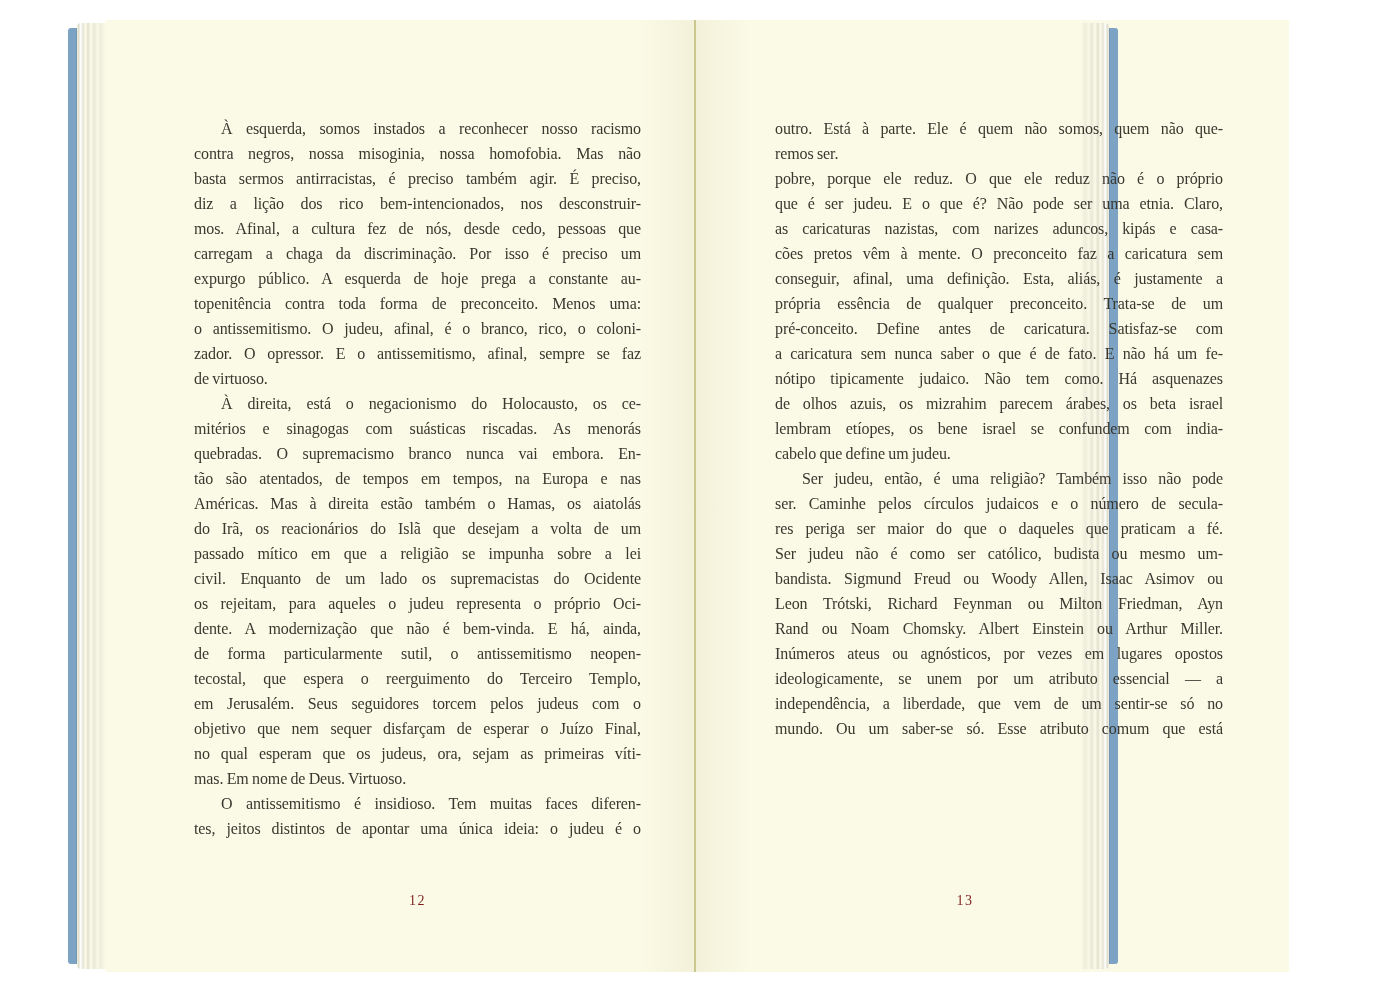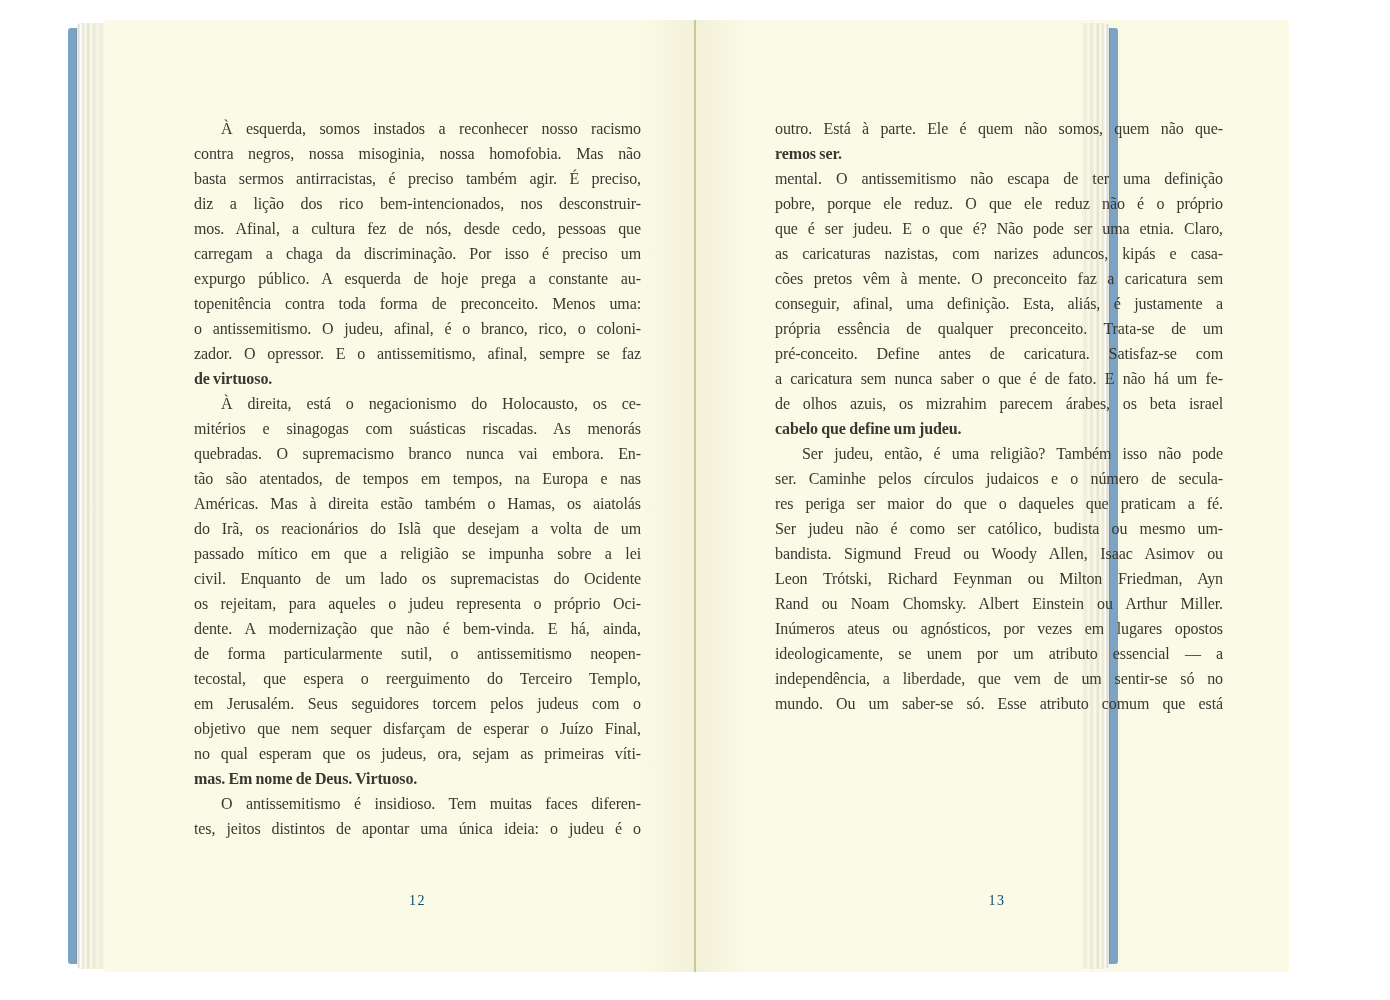--- a/index.html
+++ b/index.html
@@ -83,31 +83,31 @@
     word-spacing: -0.6px;
   }
   .text-block.left-text  { left: 126px; width: 447px; }
   .text-block.right-text { left: 707px; width: 448px; }
   .line {
     text-align: justify;
     text-align-last: justify;
     white-space: normal;
   }
   .line.indent { text-indent: 27px; }
-  .line.end { text-align-last: left; font-weight: bold; }
+  .line.end { text-align-last: left; }
   .folio {
     position: absolute;
     top: 873px;
     text-align: center;
     font-size: 14px;
     letter-spacing: 1.5px;
-    color: #0c4a6e;
+    color: #7f1d1d;
   }
   .folio.left-folio  { left: 126px; width: 447px; }
-  .folio.right-folio { left: 705px; width: 448px; }
+  .folio.right-folio { left: 673px; width: 448px; }
 </style>
 </head>
 <body>
 
 <div class="book">
   <div class="cover-edge left"></div>
   <div class="page-edges left"></div>
   <div class="page left"></div>
   <div class="gutter"></div>
   <div class="page right"></div>
@@ -141,30 +141,31 @@
       <div class="line">em Jerusalém. Seus seguidores torcem pelos judeus com o</div>
       <div class="line">objetivo que nem sequer disfarçam de esperar o Juízo Final,</div>
       <div class="line">no qual esperam que os judeus, ora, sejam as primeiras víti-</div>
       <div class="line end">mas. Em nome de Deus. Virtuoso.</div>
       <div class="line indent">O antissemitismo é insidioso. Tem muitas faces diferen-</div>
       <div class="line">tes, jeitos distintos de apontar uma única ideia: o judeu é o</div>
     </div>
   <div class="text-block right-text" id="right-lines">
       <div class="line">outro. Está à parte. Ele é quem não somos, quem não que-</div>
       <div class="line end">remos ser.</div>
-      <div class="line">mental. O antissemitismo não escapa de ter uma definição</div>
       <div class="line">pobre, porque ele reduz. O que ele reduz não é o próprio</div>
       <div class="line">que é ser judeu. E o que é? Não pode ser uma etnia. Claro,</div>
       <div class="line">as caricaturas nazistas, com narizes aduncos, kipás e casa-</div>
       <div class="line">cões pretos vêm à mente. O preconceito faz a caricatura sem</div>
       <div class="line">conseguir, afinal, uma definição. Esta, aliás, é justamente a</div>
       <div class="line">própria essência de qualquer preconceito. Trata-se de um</div>
       <div class="line">pré-conceito. Define antes de caricatura. Satisfaz-se com</div>
       <div class="line">a caricatura sem nunca saber o que é de fato. E não há um fe-</div>
+      <div class="line">nótipo tipicamente judaico. Não tem como. Há asquenazes</div>
       <div class="line">de olhos azuis, os mizrahim parecem árabes, os beta israel</div>
+      <div class="line">lembram etíopes, os bene israel se confundem com india-</div>
       <div class="line end">cabelo que define um judeu.</div>
       <div class="line indent">Ser judeu, então, é uma religião? Também isso não pode</div>
       <div class="line">ser. Caminhe pelos círculos judaicos e o número de secula-</div>
       <div class="line">res periga ser maior do que o daqueles que praticam a fé.</div>
       <div class="line">Ser judeu não é como ser católico, budista ou mesmo um-</div>
       <div class="line">bandista. Sigmund Freud ou Woody Allen, Isaac Asimov ou</div>
       <div class="line">Leon Trótski, Richard Feynman ou Milton Friedman, Ayn</div>
       <div class="line">Rand ou Noam Chomsky. Albert Einstein ou Arthur Miller.</div>
       <div class="line">Inúmeros ateus ou agnósticos, por vezes em lugares opostos</div>
       <div class="line">ideologicamente, se unem por um atributo essencial — a</div>

